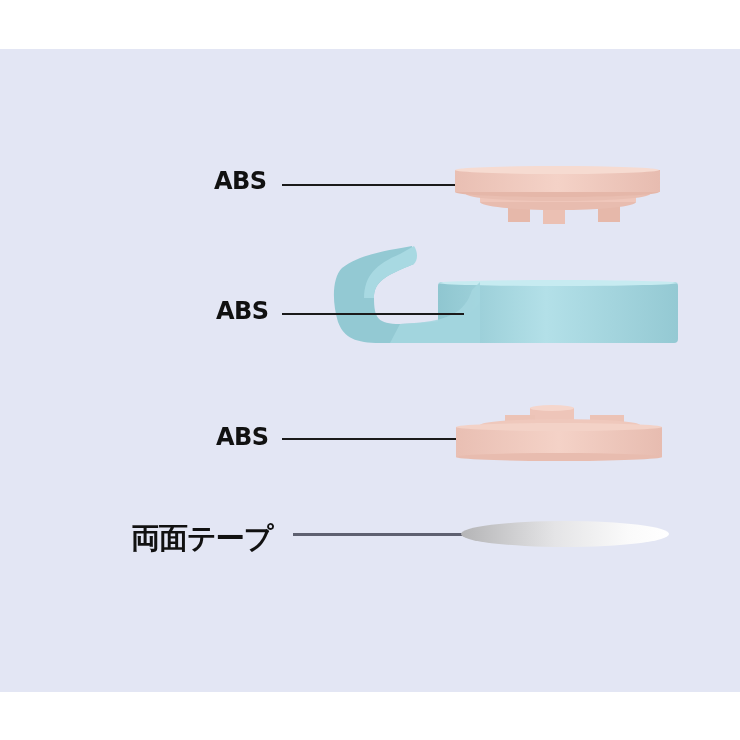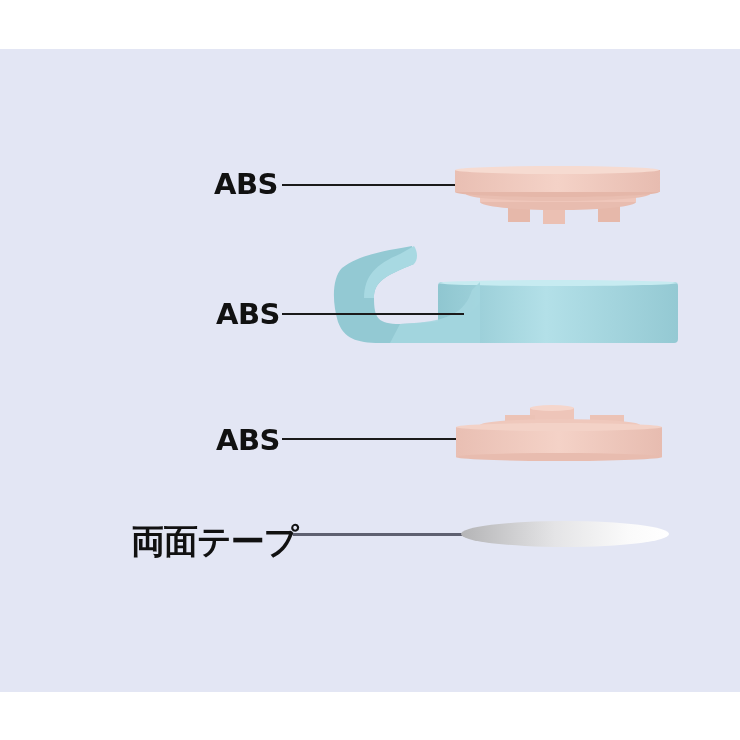--- a/index.html
+++ b/index.html
@@ -1,21 +1,21 @@
 <!DOCTYPE html>
 <html><head>
   <meta charset="utf-8">
   <style>
     html, body { margin:0; padding:0; }
     body { width:740px; height:740px; background:#ffffff; position:relative; overflow:hidden;
       font-family:"DejaVu Sans", "Liberation Sans", sans-serif; }
     .panel { position:absolute; left:0; top:49px; width:740px; height:643px; background:#e3e6f4; }
     .label { position:absolute; font-weight:bold; color:#111; white-space:nowrap; }
-    .abs { font-size:29px; letter-spacing:-0.5px; }
-    .jp { font-size:34px; letter-spacing:-1px; }
+    .abs { font-size:24px; letter-spacing:-0.5px; }
+    .jp { font-size:29px; letter-spacing:-1px; }
     .line { position:absolute; height:2px; background:#1a1a1a; }
     .line.gray { background:#5e6070; height:3px; }
     svg.part { position:absolute; overflow:visible; }
   </style>
 </head>
 <body>
 
 <div class="panel"></div>
 
 <span class="label abs" style="left:214px; top:167px;">ABS</span>

